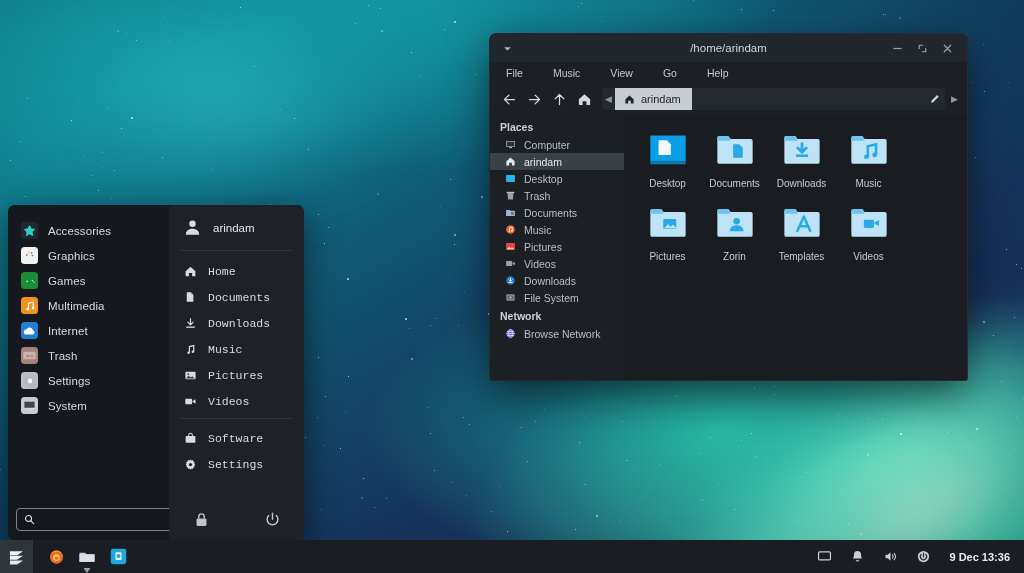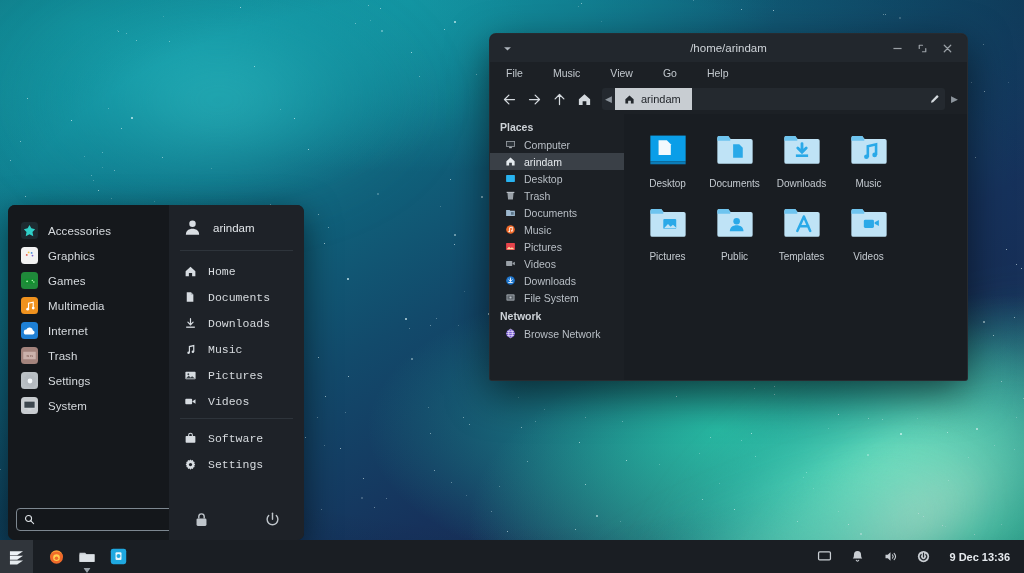--- a/index.html
+++ b/index.html
@@ -985,21 +985,21 @@
             </svg></div>
           <div class="file-name">Pictures</div>
         </div>
         <div class="file-cell">
           <div><svg width="40" height="40" viewBox="0 0 34 34">
               <path d="M2 7.6a1.6 1.6 0 0 1 1.6-1.6h7.6l2 2.4h17.2A1.6 1.6 0 0 1 32 10v18a1.6 1.6 0 0 1-1.6 1.6H3.6A1.6 1.6 0 0 1 2 28z" fill="#bfe3f6"></path>
               <path d="M2 7.6a1.6 1.6 0 0 1 1.6-1.6h7.6l2 2.4H13V10H2z" fill="#6ec4ef"></path>
               <circle cx="18.4" cy="16.4" r="2.8" fill="#2aa9e8"></circle>
               <path d="M12.6 24.8c0-3.2 2.6-5 5.8-5s5.8 1.8 5.8 5z" fill="#2aa9e8"></path>
             </svg></div>
-          <div class="file-name">Public</div>
+          <div class="file-name">Zorin</div>
         </div>
         <div class="file-cell">
           <div><svg width="40" height="40" viewBox="0 0 34 34">
               <path d="M2 7.6a1.6 1.6 0 0 1 1.6-1.6h7.6l2 2.4h17.2A1.6 1.6 0 0 1 32 10v18a1.6 1.6 0 0 1-1.6 1.6H3.6A1.6 1.6 0 0 1 2 28z" fill="#bfe3f6"></path>
               <path d="M2 7.6a1.6 1.6 0 0 1 1.6-1.6h7.6l2 2.4H13V10H2z" fill="#6ec4ef"></path>
               <path d="M18.6 12.4L13 24.6M18.6 12.4L24 24.6M14.8 20.6h7.6" stroke="#2aa9e8" stroke-width="2.1" fill="none" stroke-linecap="round"></path>
             </svg></div>
           <div class="file-name">Templates</div>
         </div>
         <div class="file-cell">

